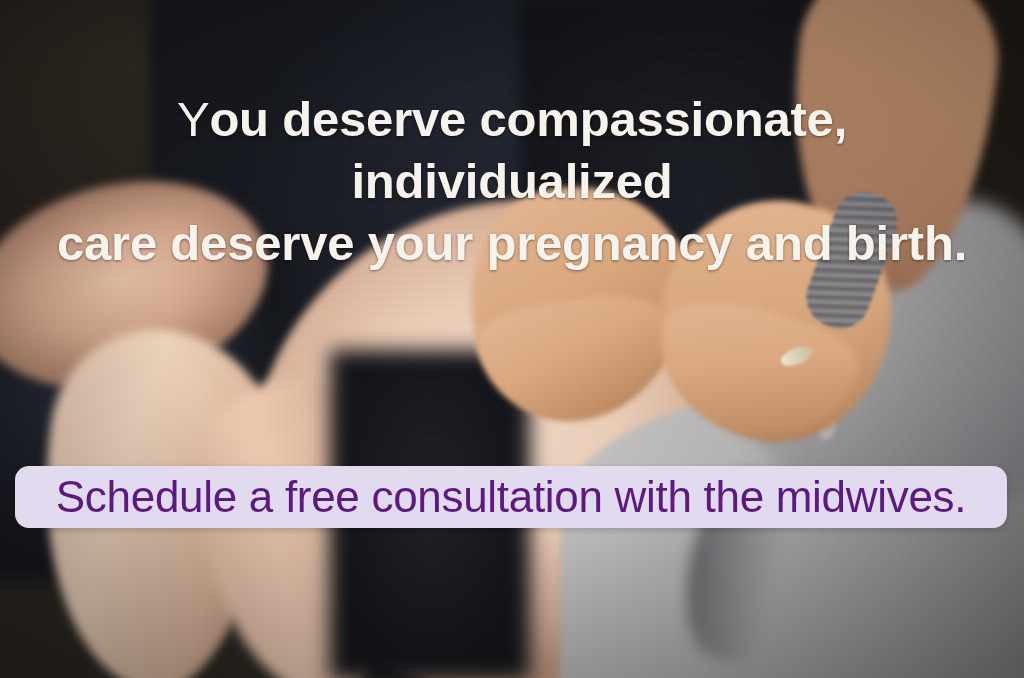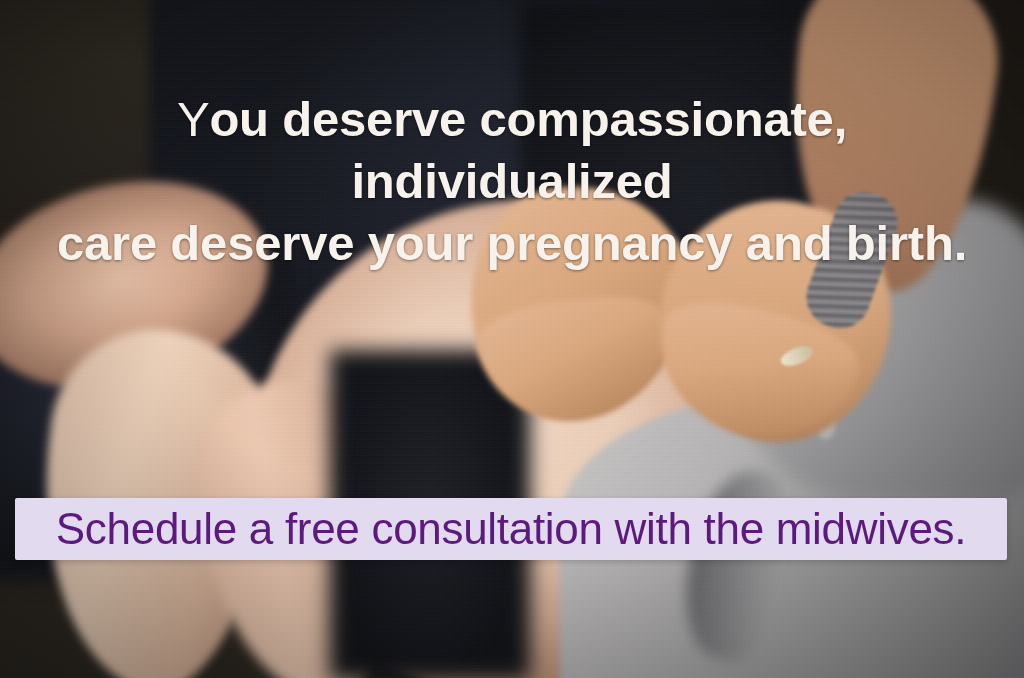--- a/index.html
+++ b/index.html
@@ -248,26 +248,25 @@
   }
 
   
   .cta-bar {
     position: absolute;
     left: 15px;
     top: 466px;
     width: 992px;
     height: 62px;
     background: #e2daee;
-    border-radius: 2px;
+    border-radius: 14px;
     display: flex;
     align-items: center;
     justify-content: center;
     box-shadow: 0 2px 6px rgba(0,0,0,.18);
-    margin-top: 32px;
   }
   .cta-text {
     color: #5c1a7e;
     font-family: "Liberation Sans", sans-serif;
     font-weight: 400;
     font-size: 44px;
     line-height: 48px;
     letter-spacing: -0.3px;
     white-space: nowrap;
   }

